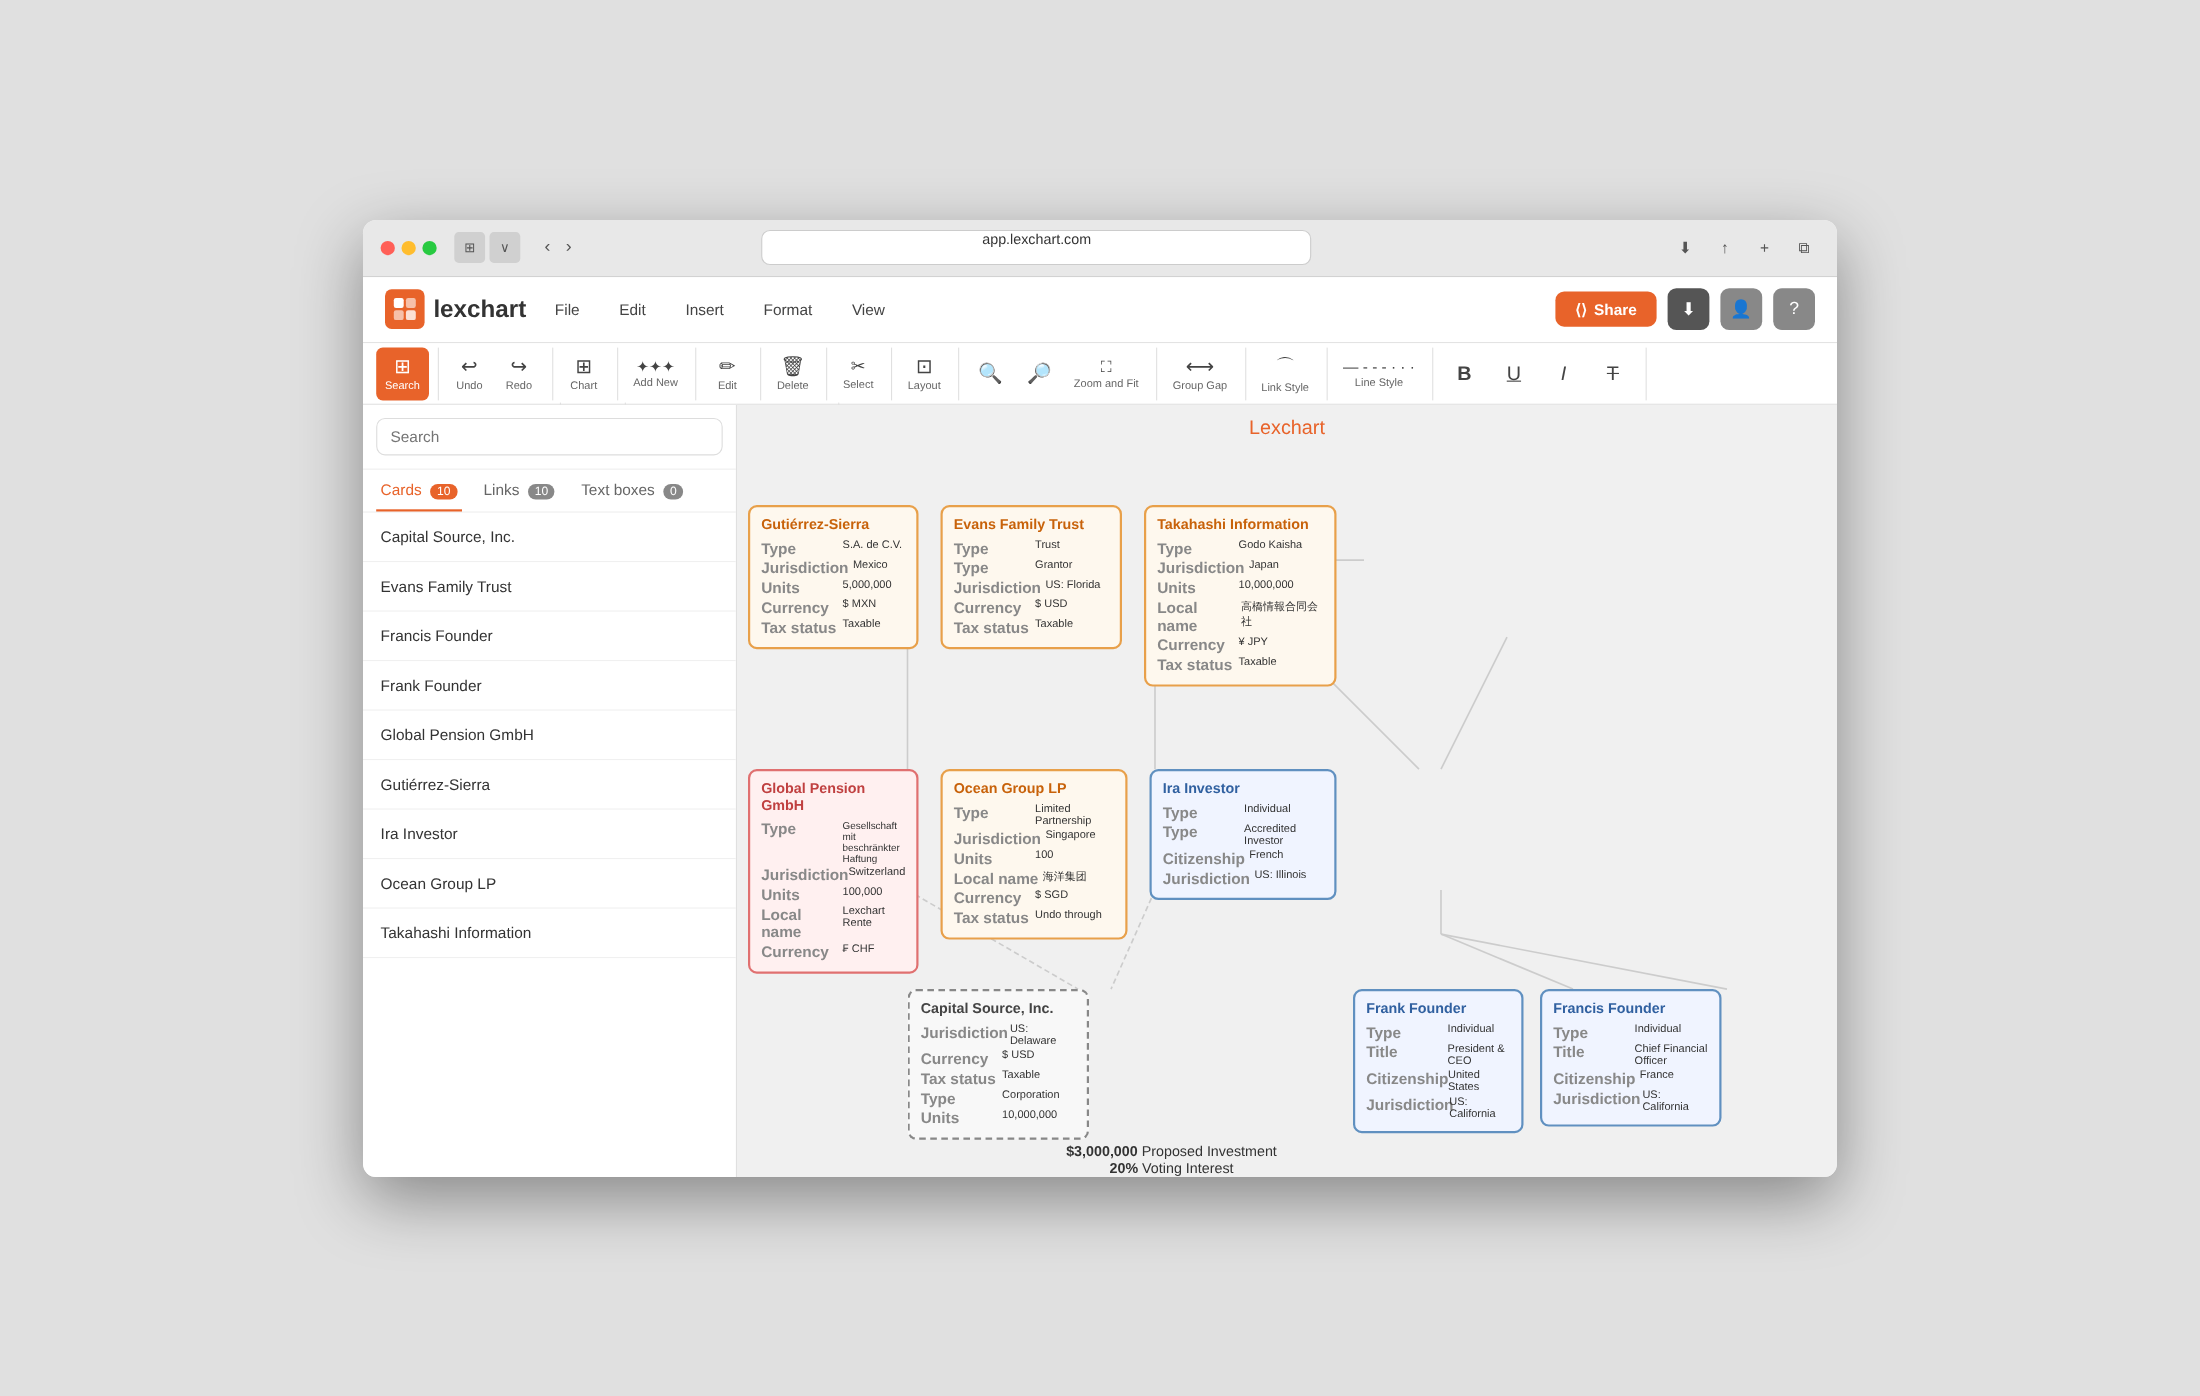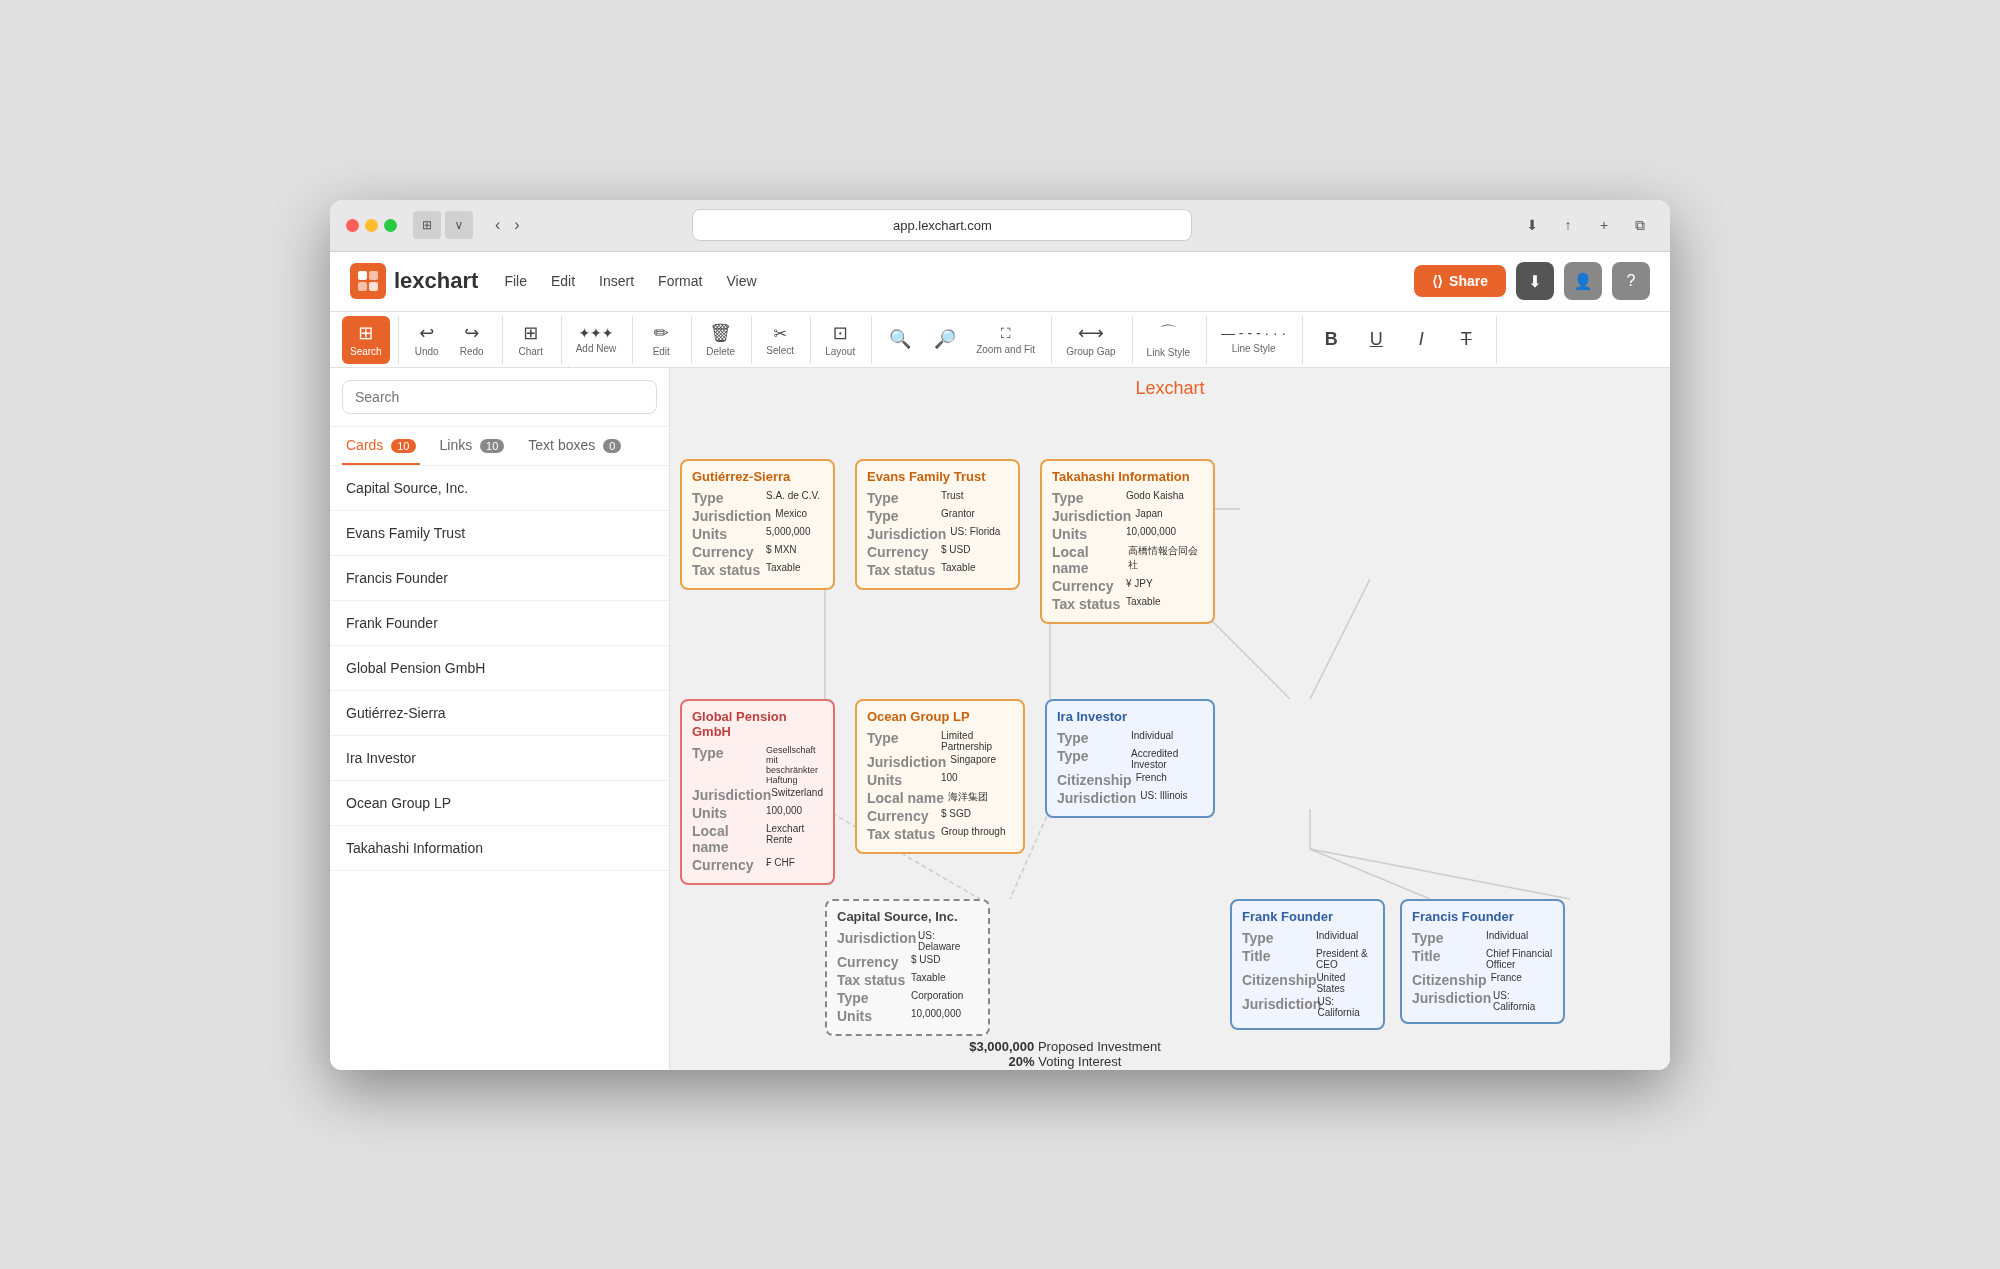--- a/index.html
+++ b/index.html
@@ -11,30 +11,30 @@
     .titlebar { background: #e8e8e8; height: 52px; display: flex; align-items: center; padding: 0 16px; gap: 8px; border-bottom: 1px solid #d0d0d0; }
     .traffic-lights { display: flex; gap: 6px; margin-right: 8px; }
     .tl { width: 13px; height: 13px; border-radius: 50%; }
     .tl-red { background: #ff5f57; }
     .tl-yellow { background: #ffbd2e; }
     .tl-green { background: #28ca41; }
     .titlebar-controls { display: flex; gap: 4px; margin-right: 8px; }
     .tb-btn { background: #d0d0d0; border: none; border-radius: 4px; width: 28px; height: 28px; cursor: pointer; display: flex; align-items: center; justify-content: center; font-size: 12px; color: #555; }
     .nav-btns { display: flex; gap: 2px; }
     .nav-btn { background: none; border: none; cursor: pointer; font-size: 16px; color: #555; padding: 4px 6px; }
-    .url-bar { flex: 1; background: white; border-radius: 8px; border: 1px solid #ccc; height: 32px; display: flex; align-items: center; justify-content: center; font-size: 13px; color: #333; max-width: 500px; margin: 0 auto; }
+    .url-bar { flex: 1; background: white; border-radius: 8px; border: 1px solid #ccc; height: 32px; display: flex; justify-content: center; font-size: 13px; color: #333; max-width: 500px; margin: 0 auto; }
     .titlebar-right { margin-left: auto; display: flex; gap: 8px; }
     .tb-icon { width: 28px; height: 28px; display: flex; align-items: center; justify-content: center; font-size: 14px; color: #555; cursor: pointer; }
 
     
     .app-header { background: white; border-bottom: 1px solid #e0e0e0; display: flex; align-items: center; padding: 0 20px; height: 60px; gap: 24px; }
     .logo { display: flex; align-items: center; gap: 8px; }
     .logo-icon { width: 36px; height: 36px; background: #e8632a; border-radius: 6px; display: flex; align-items: center; justify-content: center; color: white; font-size: 18px; }
     .logo-text { font-size: 22px; font-weight: 600; color: #333; }
-    .nav-menu { display: flex; gap: 20px; font-size: 14px; color: #444; }
+    .nav-menu { display: flex; gap: 32px; font-size: 14px; color: #444; }
     .nav-item { cursor: pointer; padding: 4px 2px; }
     .header-right { margin-left: auto; display: flex; align-items: center; gap: 10px; }
     .share-btn { background: #e8632a; color: white; border: none; border-radius: 8px; padding: 8px 18px; font-size: 14px; font-weight: 600; cursor: pointer; display: flex; align-items: center; gap: 6px; }
     .icon-btn { background: #555; color: white; border: none; border-radius: 8px; width: 38px; height: 38px; cursor: pointer; display: flex; align-items: center; justify-content: center; font-size: 16px; }
     .icon-btn-light { background: #888; }
 
     
     .toolbar { background: white; border-bottom: 1px solid #e0e0e0; display: flex; align-items: center; padding: 4px 12px; gap: 2px; height: 56px; flex-wrap: wrap; }
     .tool-group { display: flex; align-items: center; gap: 1px; margin-right: 4px; padding-right: 8px; border-right: 1px solid #e0e0e0; }
     .tool-group:last-child { border-right: none; }
@@ -478,21 +478,21 @@
           <div class="node-row">
             <span class="node-label">Local name</span>
             <span class="node-value bold">海洋集团</span>
           </div>
           <div class="node-row">
             <span class="node-label">Currency</span>
             <span class="node-value bold">$ SGD</span>
           </div>
           <div class="node-row">
             <span class="node-label">Tax status</span>
-            <span class="node-value bold">Group through</span>
+            <span class="node-value bold">Undo through</span>
           </div>
         </div>
 
         <div class="node-card node-blue" style="left:375px; top:290px; width:170px;">
           <div class="node-title">Ira Investor</div>
           <div class="node-row">
             <span class="node-label">Type</span>
             <span class="node-value bold">Individual</span>
           </div>
           <div class="node-row">

